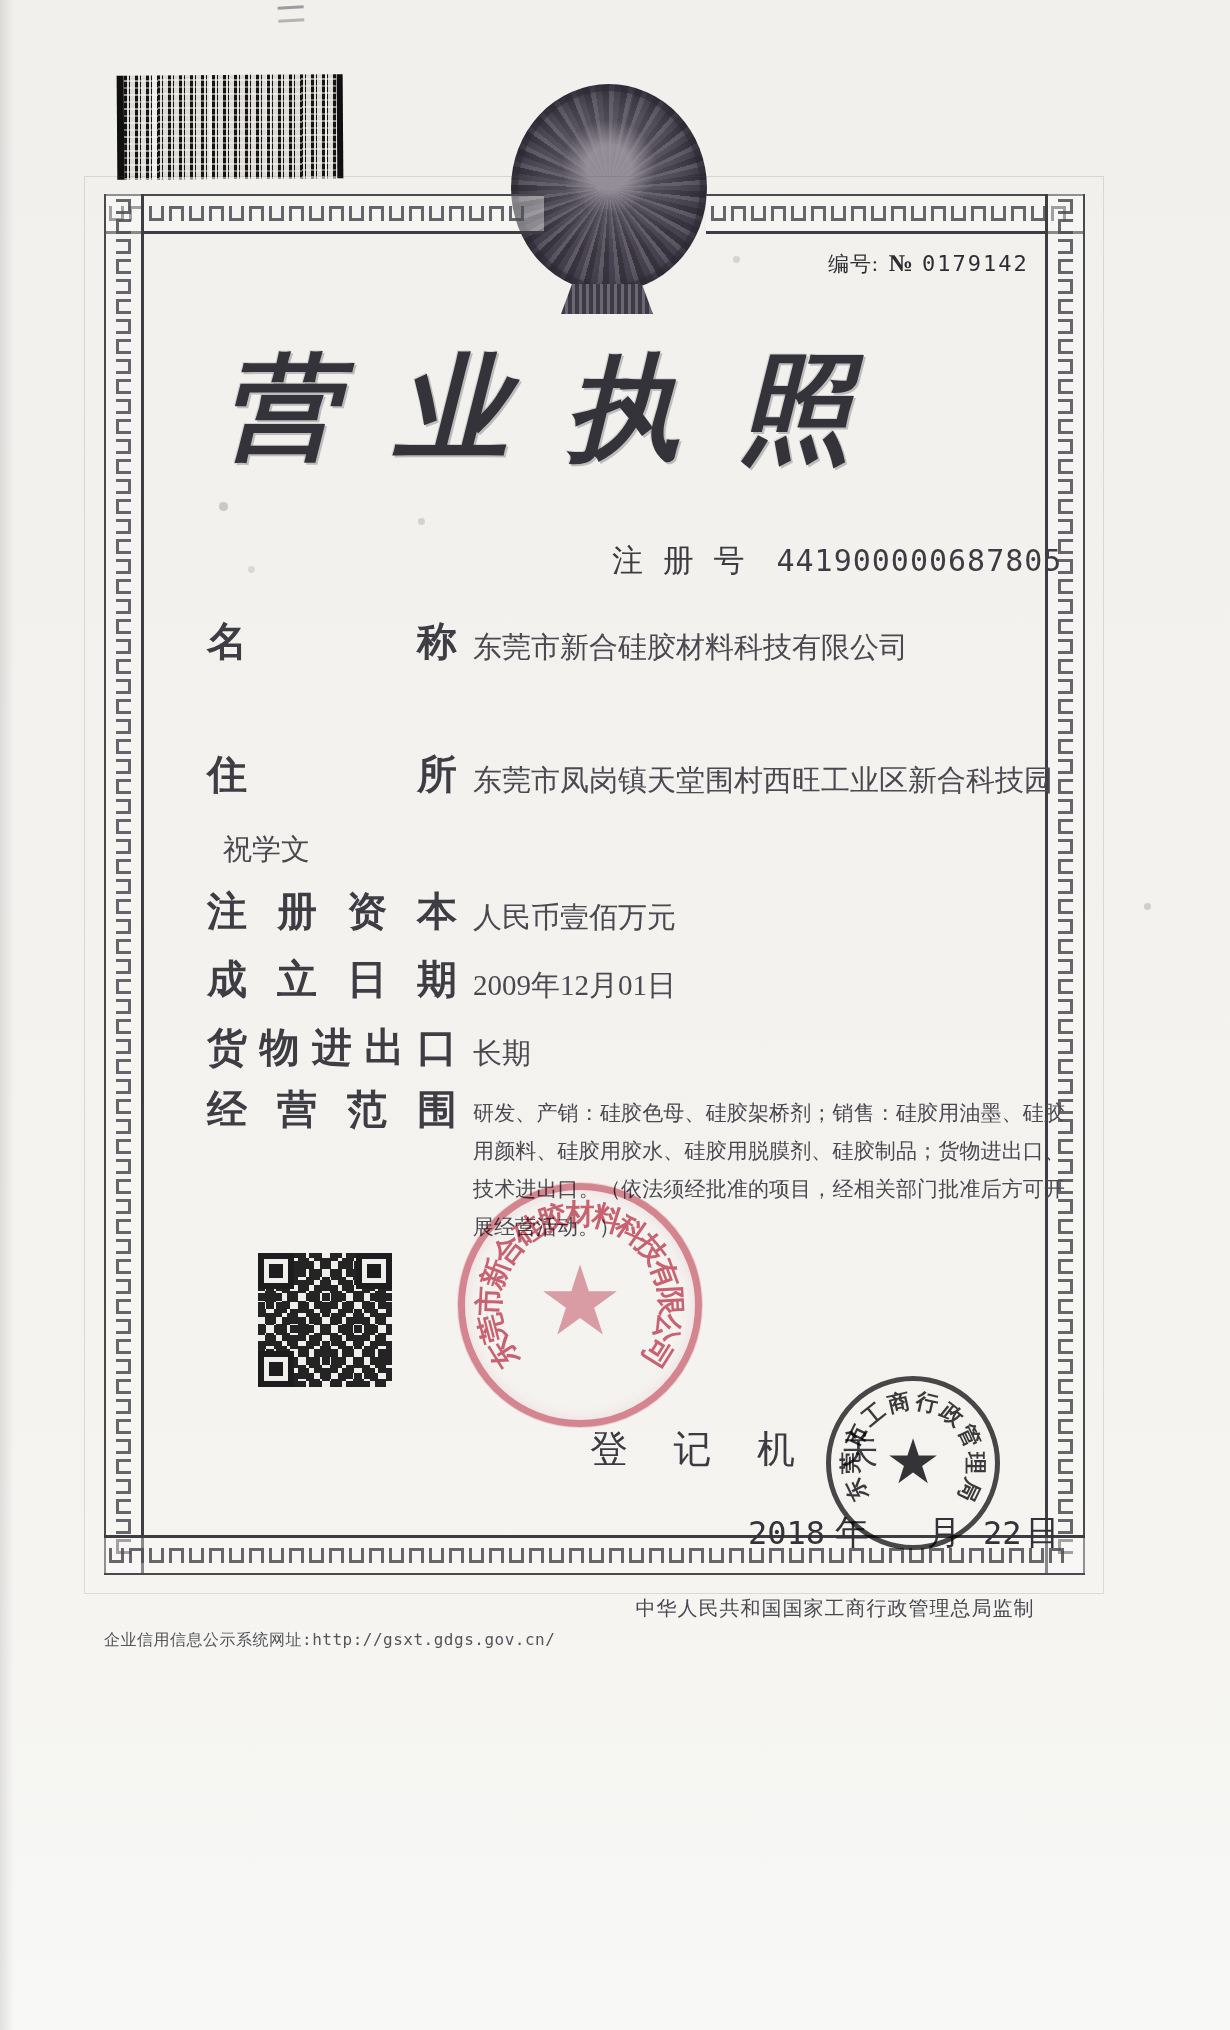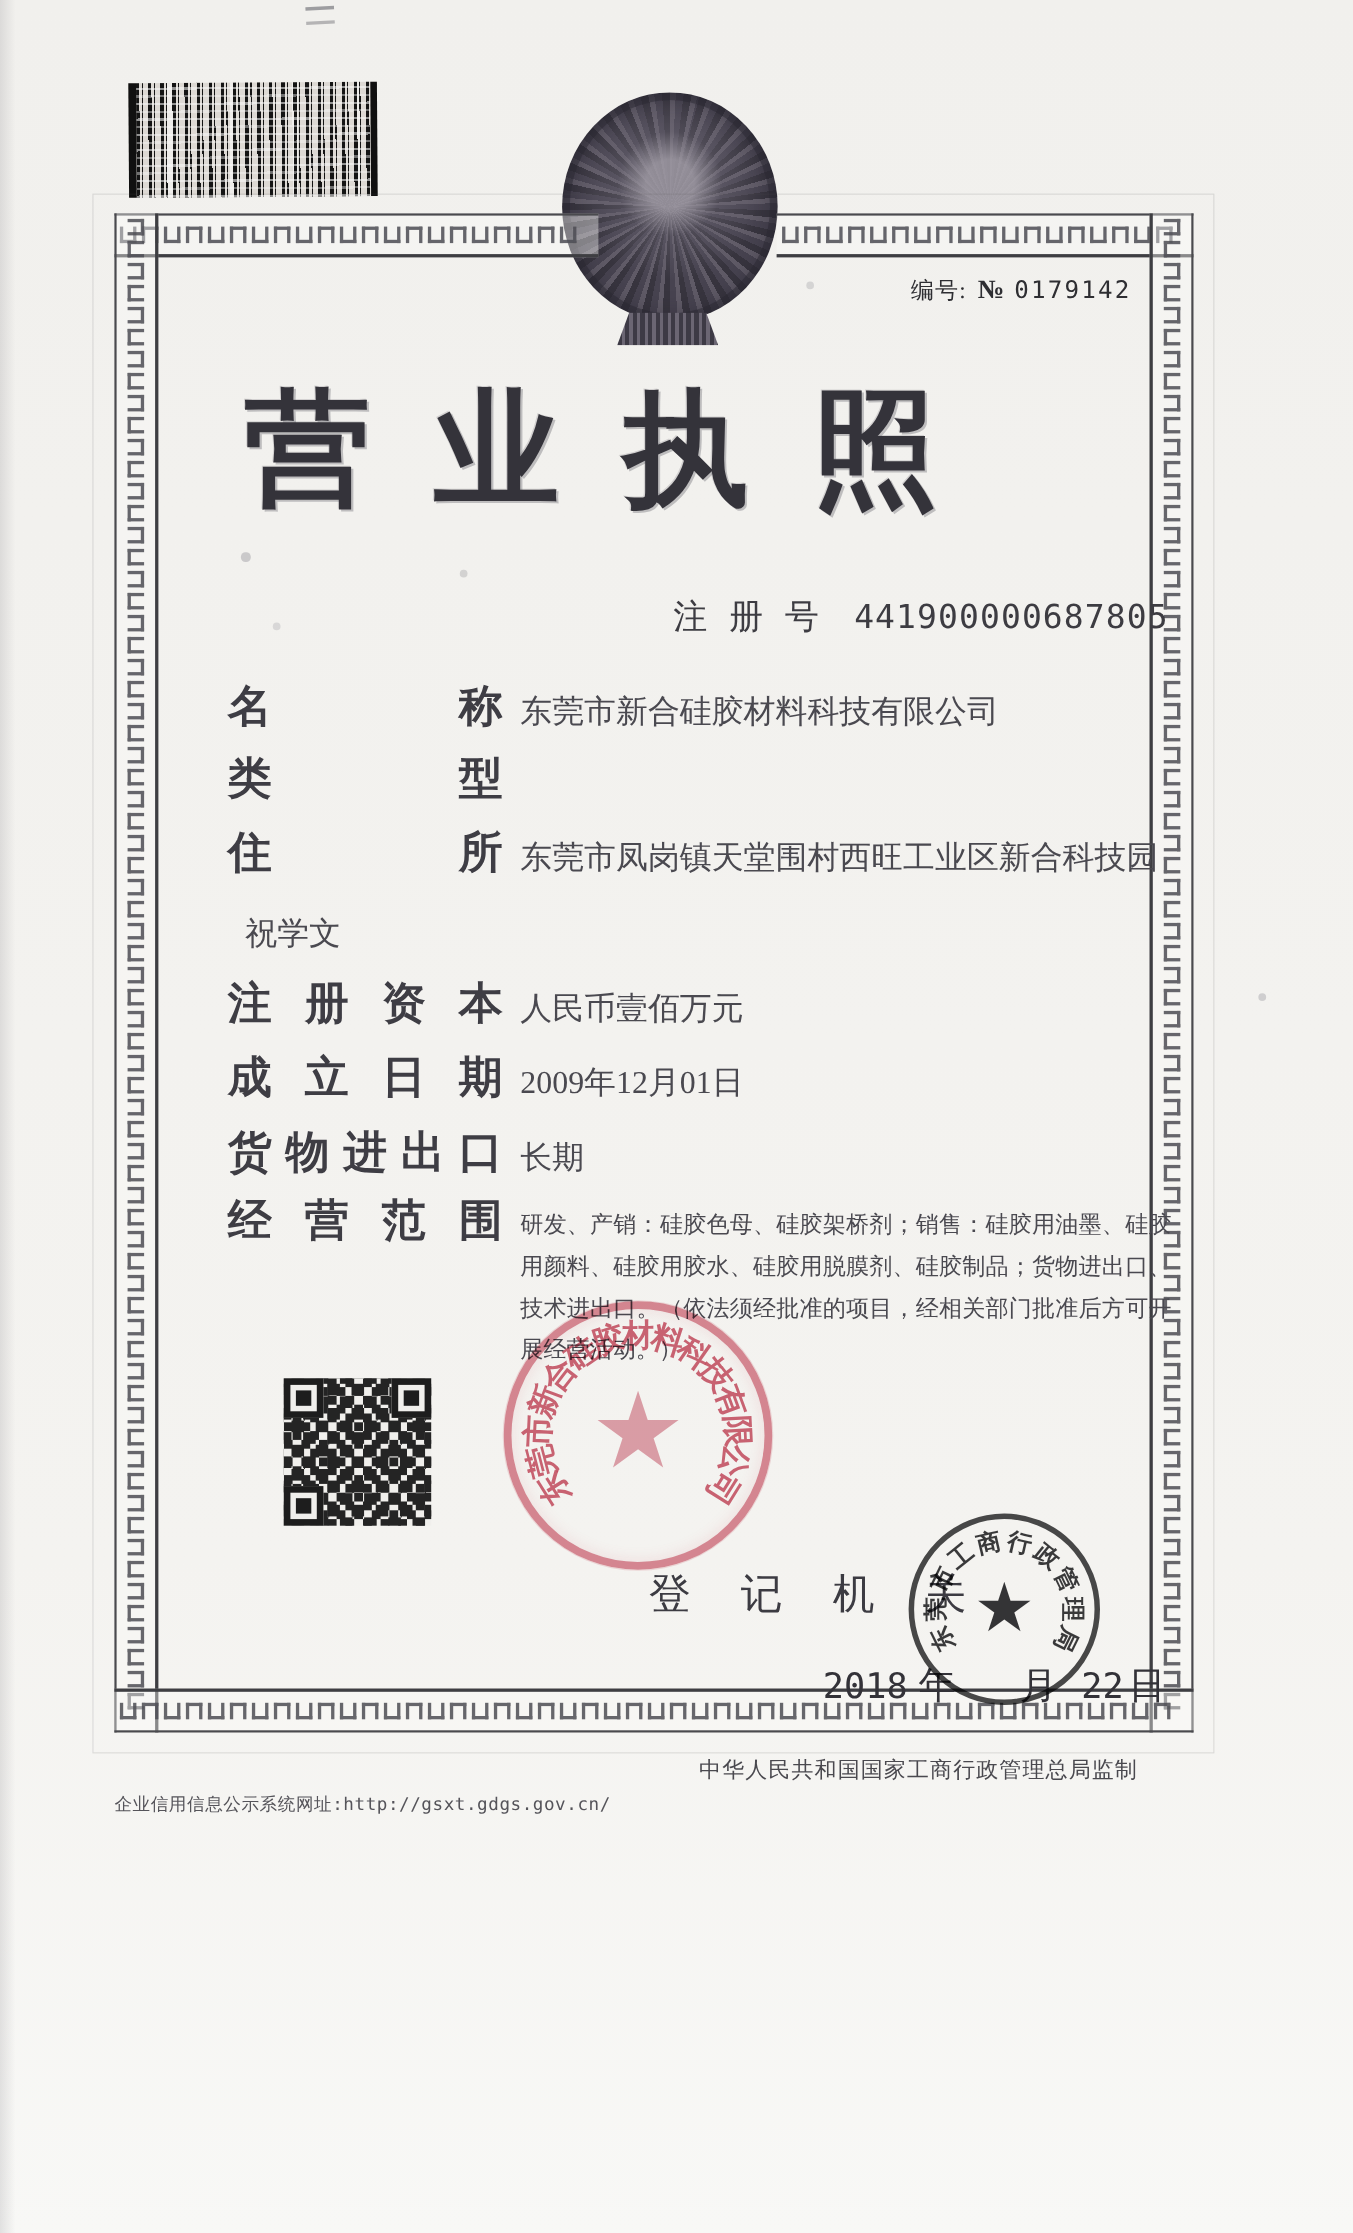--- a/index.html
+++ b/index.html
@@ -53,20 +53,21 @@
 
   
   .serial{left:828px;top:250px;font-size:21px;letter-spacing:1px;color:#2e2e32;white-space:nowrap;}
   .serial .no-mark{font-weight:bold;font-size:24px;margin:0 8px 0 10px;}
   .serial .digits{font-family:"DejaVu Sans Mono","Liberation Mono",monospace;font-size:22px;letter-spacing:2px;}
   .title{
     left:104px;top:332px;width:867px;text-align:center;
     font-size:114px;font-weight:bold;color:#34333a;
     letter-spacing:58px;text-indent:58px;white-space:nowrap;
     text-shadow:2px 2px 0 rgba(70,68,80,.30), -1px -1px 0 rgba(70,68,80,.18);
+    font-style:italic;
   }
   .regline{left:612px;top:540px;white-space:nowrap;color:#3d3c42;}
   .regline .reg-label{font-size:31px;letter-spacing:6px;}
   .regline .reg-number{font-family:"DejaVu Sans Mono","Liberation Mono",monospace;font-size:30px;margin-left:26px;letter-spacing:1px;}
 
   
   .row{position:absolute;left:207px;display:flex;align-items:flex-start;justify-content:flex-end;}
   .flabel{
     width:250px;flex:0 0 250px;font-size:40px;font-weight:bold;color:#3e3d44;
     text-align:justify;text-align-last:justify;line-height:1.1;
@@ -382,21 +383,20 @@
 
 <div class="abs regline">
   <span class="reg-label">注 册 号</span><span class="reg-number">441900000687805</span>
 </div>
 
 <div class="row" style="top:620px">
   <div class="flabel">名称</div>
   <div class="fvalue">东莞市新合硅胶材料科技有限公司</div>
 </div>
 <div class="row" style="top:686px">
-  <div class="flabel">类型</div>
 </div>
 <div class="row" style="top:753px">
   <div class="flabel">住所</div>
   <div class="fvalue">东莞市凤岗镇天堂围村西旺工业区新合科技园</div>
 </div>
 <div class="row" style="top:822px">
   <div class="fvalue">祝学文</div>
 </div>
 <div class="row" style="top:890px">
   <div class="flabel">注册资本</div>

